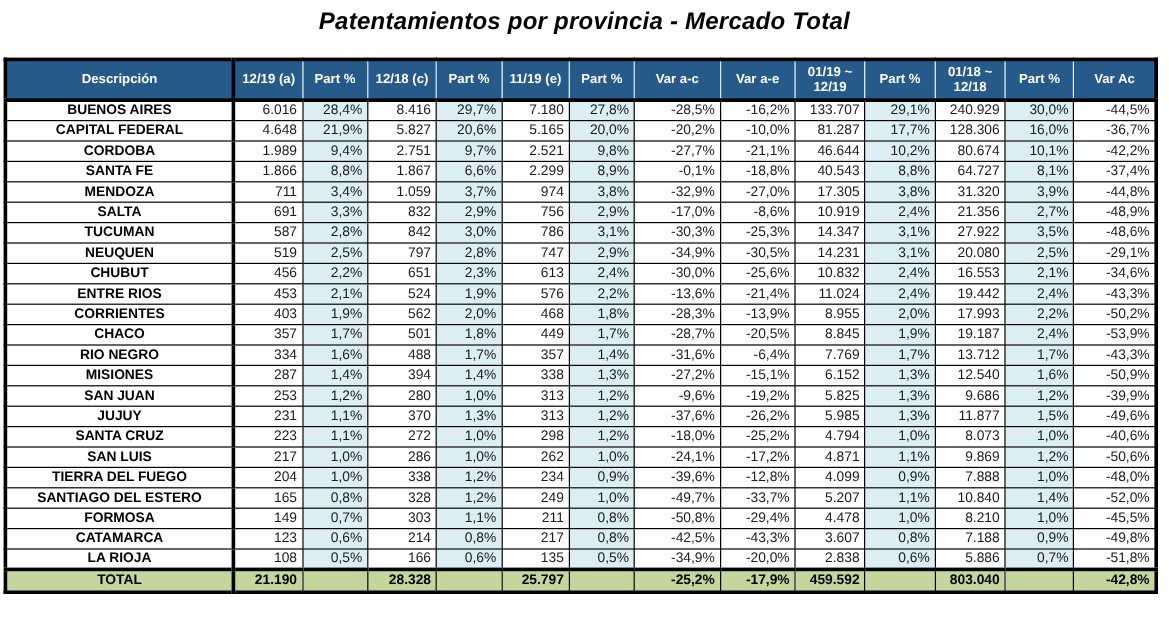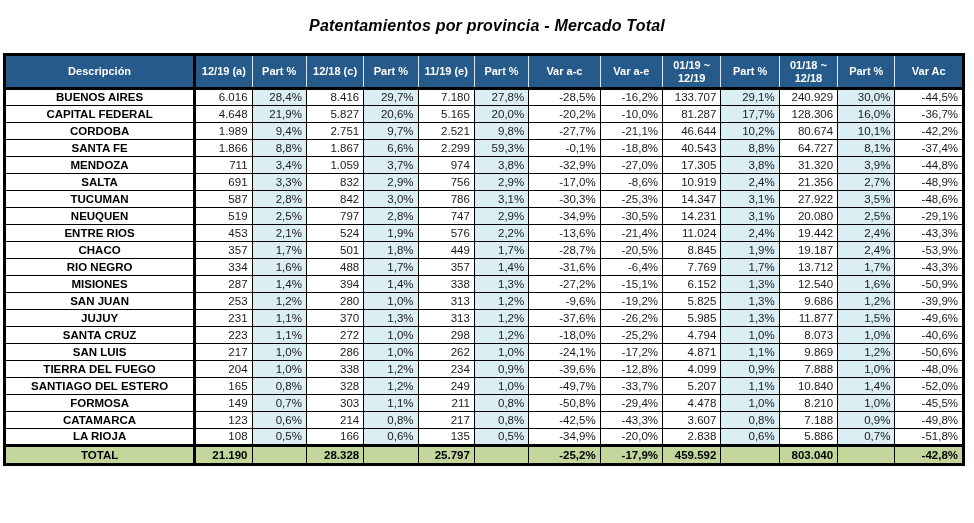--- a/index.html
+++ b/index.html
@@ -4,25 +4,25 @@
 <style>
   * { margin: 0; padding: 0; box-sizing: border-box; }
   html, body {
     width: 974px; height: 523px;
     background: #ffffff;
     font-family: "Liberation Sans", "DejaVu Sans", sans-serif;
     overflow: hidden;
   }
   .page-title {
     text-align: center;
-    font-size: 16px;
+    font-size: 20px;
     font-weight: bold;
     font-style: italic;
     color: #000000;
-    padding-top: 17px;
+    padding-top: 7px;
     letter-spacing: 0.2px;
   }
   .table-wrap { margin: 18px 0 0 3px; }
   table.reg-table {
     border-collapse: collapse;
     table-layout: fixed;
     width: 962px;
     border: 3px solid #000000;
   }
   table.reg-table th {
@@ -156,21 +156,21 @@
           <td class="part">10,1%</td>
           <td>-42,2%</td>
         </tr>
         <tr>
           <td>SANTA FE</td>
           <td>1.866</td>
           <td class="part">8,8%</td>
           <td>1.867</td>
           <td class="part">6,6%</td>
           <td>2.299</td>
-          <td class="part">59,3%</td>
+          <td class="part">8,9%</td>
           <td>-0,1%</td>
           <td>-18,8%</td>
           <td>40.543</td>
           <td class="part">8,8%</td>
           <td>64.727</td>
           <td class="part">8,1%</td>
           <td>-37,4%</td>
         </tr>
         <tr>
           <td>MENDOZA</td>
@@ -230,34 +230,66 @@
           <td class="part">2,9%</td>
           <td>-34,9%</td>
           <td>-30,5%</td>
           <td>14.231</td>
           <td class="part">3,1%</td>
           <td>20.080</td>
           <td class="part">2,5%</td>
           <td>-29,1%</td>
         </tr>
         <tr>
+          <td>CHUBUT</td>
+          <td>456</td>
+          <td class="part">2,2%</td>
+          <td>651</td>
+          <td class="part">2,3%</td>
+          <td>613</td>
+          <td class="part">2,4%</td>
+          <td>-30,0%</td>
+          <td>-25,6%</td>
+          <td>10.832</td>
+          <td class="part">2,4%</td>
+          <td>16.553</td>
+          <td class="part">2,1%</td>
+          <td>-34,6%</td>
+        </tr>
+        <tr>
           <td>ENTRE RIOS</td>
           <td>453</td>
           <td class="part">2,1%</td>
           <td>524</td>
           <td class="part">1,9%</td>
           <td>576</td>
           <td class="part">2,2%</td>
           <td>-13,6%</td>
           <td>-21,4%</td>
           <td>11.024</td>
           <td class="part">2,4%</td>
           <td>19.442</td>
           <td class="part">2,4%</td>
           <td>-43,3%</td>
+        </tr>
+        <tr>
+          <td>CORRIENTES</td>
+          <td>403</td>
+          <td class="part">1,9%</td>
+          <td>562</td>
+          <td class="part">2,0%</td>
+          <td>468</td>
+          <td class="part">1,8%</td>
+          <td>-28,3%</td>
+          <td>-13,9%</td>
+          <td>8.955</td>
+          <td class="part">2,0%</td>
+          <td>17.993</td>
+          <td class="part">2,2%</td>
+          <td>-50,2%</td>
         </tr>
         <tr>
           <td>CHACO</td>
           <td>357</td>
           <td class="part">1,7%</td>
           <td>501</td>
           <td class="part">1,8%</td>
           <td>449</td>
           <td class="part">1,7%</td>
           <td>-28,7%</td>

